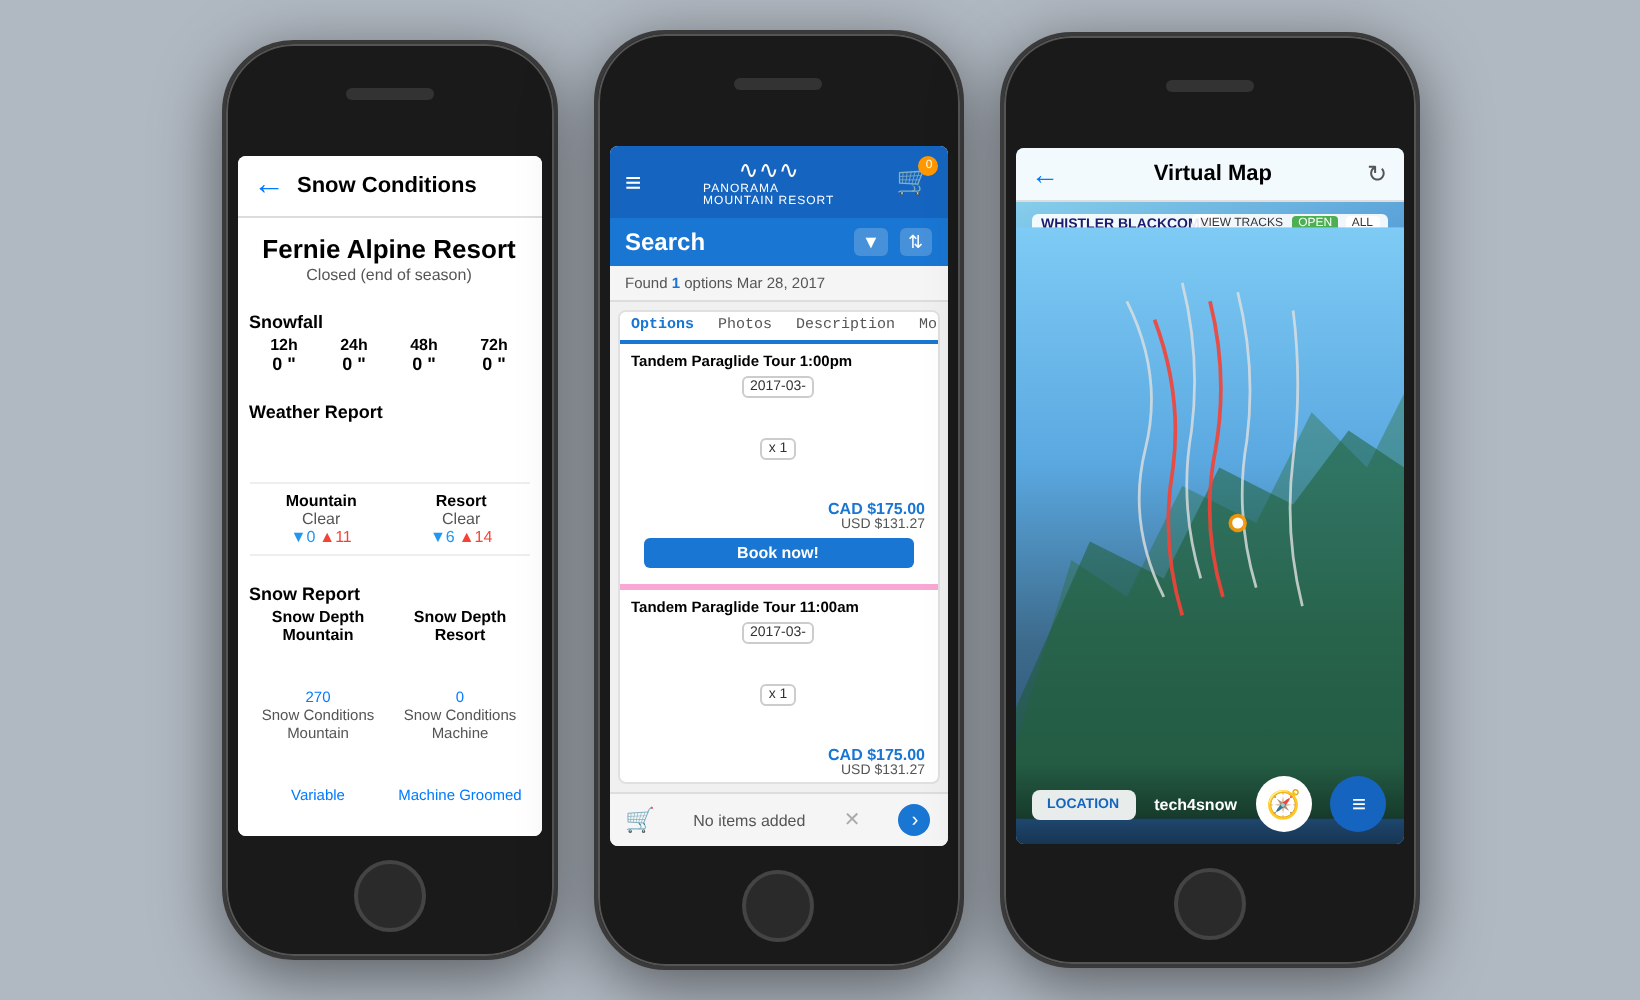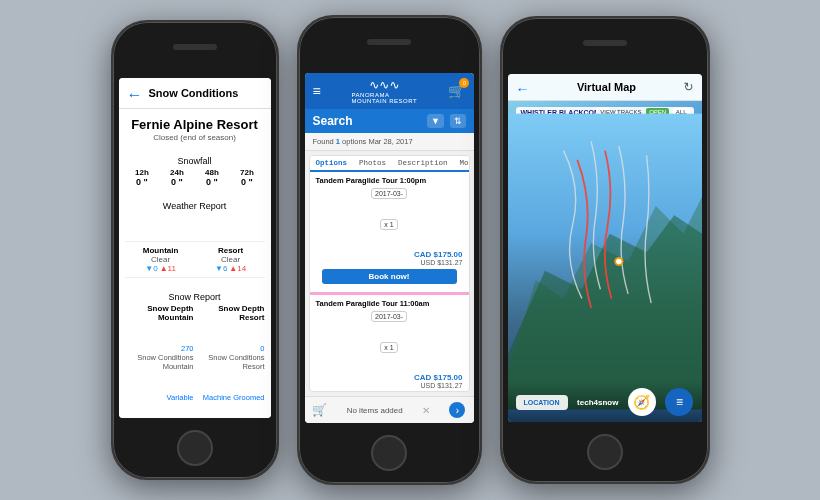--- a/index.html
+++ b/index.html
@@ -107,23 +107,23 @@
     }
 
     .resort-status {
       text-align: center;
       font-size: 8px;
       color: #555;
       margin-bottom: 6px;
     }
 
     .section-label {
-      text-align: center;
+      text-align: left;
       font-size: 9px;
-      font-weight: 400;
+      font-weight: 700;
       color: #000;
       margin: 14px 0 2px;
     }
 
     .snowfall-row {
       display: flex;
       justify-content: space-around;
       margin-bottom: 6px;
     }
 
@@ -178,21 +178,21 @@
     .temp-down { color: #2196F3; }
     .temp-up { color: #f44336; }
 
     .snow-report-grid {
       display: grid;
       grid-template-columns: 1fr 1fr;
       gap: 2px;
       font-size: 7.5px;
     }
 
-    .sr-col { text-align: right; }
+    .sr-col { text-align: center; }
     .sr-col .sr-title { font-weight: 700; color: #000; font-size: 8px; }
     .sr-col .sr-val { color: #007aff; margin-top: 22px; }
     .sr-col .sr-label { color: #555; }
 
     
     .phone2 {
       width: 185px;
       height: 470px;
     }
 
@@ -618,21 +618,21 @@
       <div class="snow-report-grid">
         <div class="sr-col">
           <div class="sr-title">Snow Depth Mountain</div>
           <div class="sr-val">270</div>
           <div class="sr-label">Snow Conditions Mountain</div>
           <div class="sr-val">Variable</div>
         </div>
         <div class="sr-col">
           <div class="sr-title">Snow Depth Resort</div>
           <div class="sr-val">0</div>
-          <div class="sr-label">Snow Conditions Resort</div>
+          <div class="sr-label">Snow Conditions Machine</div>
           <div class="sr-val">Machine Groomed</div>
         </div>
       </div>
     </div>
   </div>
   <div class="phone-home"></div>
 </div>
 
 <div class="phone phone2">
   <div class="phone-speaker"></div>

